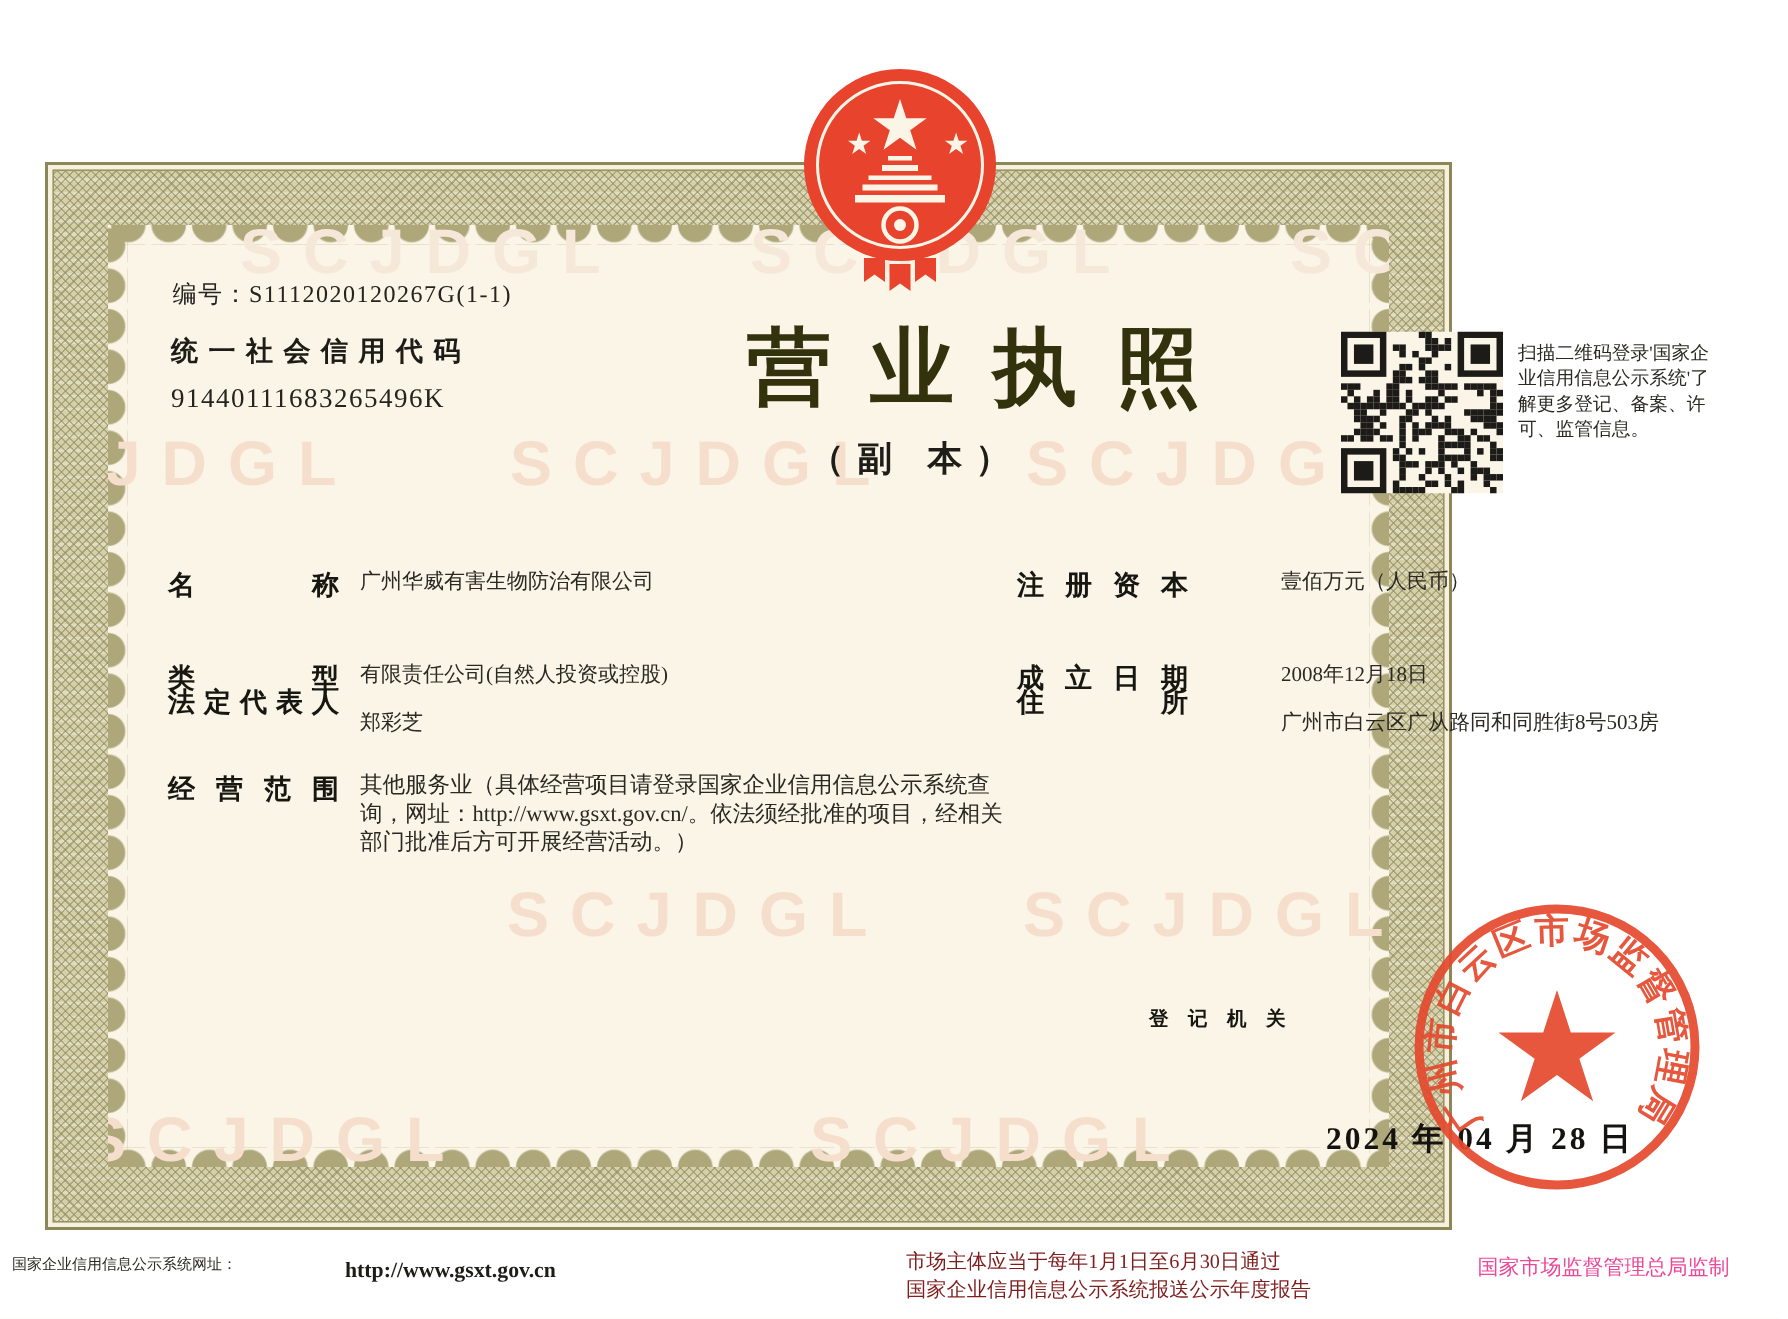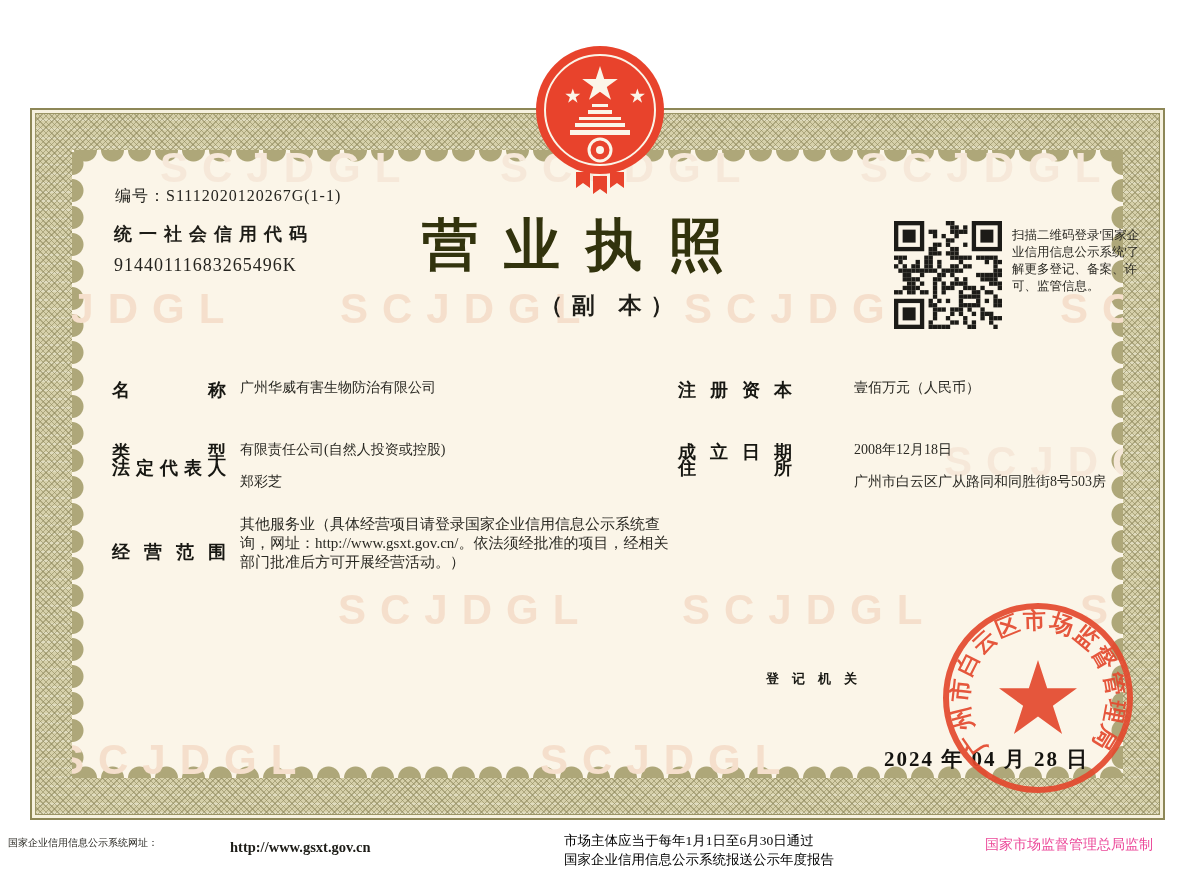--- a/index.html
+++ b/index.html
@@ -1,20 +1,20 @@
 <!DOCTYPE html>
 <html><head>
 <meta charset="utf-8">
 <style>
   * { margin:0; padding:0; box-sizing:border-box; }
   body { font-family:"Liberation Serif", serif; background:#ffffff; }
   #page { position:relative; width:1192px; height:879px; background:#ffffff; overflow:hidden; }
 
   
-  .cert { position:absolute; left:30px; top:108px; width:1135px; height:712px; background:#fbf5e8; }
+  .cert { position:absolute; left:30px; top:108px; width:938px; height:712px; background:#fbf5e8; }
   .band-outer { position:absolute; inset:0; border:2px solid #8d8757; background:#f6f1df; }
   .band-pattern {
     position:absolute; inset:5px; border:1px solid #9a9465;
     background-color:#d6d0aa;
     background-image:
       repeating-linear-gradient(45deg, rgba(140,134,90,.55) 0 1px, rgba(0,0,0,0) 1px 4px),
       repeating-linear-gradient(-45deg, rgba(140,134,90,.55) 0 1px, rgba(0,0,0,0) 1px 4px),
       repeating-linear-gradient(0deg, rgba(255,255,255,.25) 0 2px, rgba(0,0,0,0) 2px 9px);
   }
   .band-inner { position:absolute; inset:42px; background:#fbf5e8; }
@@ -42,51 +42,51 @@
 
   
   .content { position:absolute; inset:0; z-index:5; color:#25241f; }
   .abs { position:absolute; }
 
   .serial { left:115px; top:186px; font-size:16px; letter-spacing:1px; }
   .credit-label { left:114px; top:222px; font-family:"Liberation Sans", sans-serif;
     font-weight:bold; font-size:18px; letter-spacing:7px; color:#1d1c17; }
   .credit-code { left:114px; top:255px; font-size:18px; letter-spacing:1px; }
 
-  .title { left:396px; top:208px; width:430px; text-align:left;
+  .title { left:396px; top:208px; width:430px; text-align:right;
     font-family:"Liberation Sans", sans-serif; font-weight:bold; font-size:56px;
     letter-spacing:26px; text-indent:26px; color:#32330d; }
   .subtitle { left:396px; top:290px; width:430px; text-align:center;
     font-size:23px; letter-spacing:9px; color:#1e1d18; font-weight:bold; }
 
   .qr-box { left:894px; top:221px; width:108px; height:108px; }
   .qr-caption { left:1012px; top:227px; width:132px; font-size:12.5px; line-height:17px; color:#2a2923; }
 
   .field-label { font-family:"Liberation Sans", sans-serif; font-weight:bold; font-size:18px;
     color:#171712; width:114px; text-align:justify; text-align-last:justify; }
   .field-value { font-size:14px; color:#2a2923; }
 
   .lbl-l { left:112px; } .val-l { left:240px; width:430px; }
   .lbl-r { left:678px; } .val-r { left:854px; width:300px; }
-  .row1 { top:378px; } .row2 { top:440px; } .row3 { top:456px; } .row4 { top:540px; }
+  .row1 { top:378px; } .row2 { top:440px; } .row3 { top:456px; } .row4 { top:514px; }
   .vrow1 { top:379px; } .vrow2 { top:441px; } .vrow3 { top:473px; } .vrow4 { top:515px; }
   .scope-value { line-height:19px; font-size:15px; }
 
   .registry { left:766px; top:670px; font-family:"Liberation Sans", sans-serif; font-weight:bold;
     font-size:13px; letter-spacing:13px; color:#171712; }
   .issue-date { left:884px; top:745px; font-size:21px; letter-spacing:2px; color:#14130f; font-weight:bold; }
 
   .seal-box { left:938px; top:598px; width:200px; height:200px; z-index:6; opacity:.92; }
 
   .emblem-box { left:532px; top:34px; width:136px; height:164px; z-index:7; }
 
   
   .footer-left-label { left:8px; top:836px; font-size:10px; color:#2a2923; }
   .footer-left-url { left:230px; top:839px; font-size:14.5px; font-weight:bold; color:#1d1c17; }
-  .footer-center { left:564px; top:831px; font-size:13.5px; line-height:19px; color:#000000; }
+  .footer-center { left:604px; top:831px; font-size:13.5px; line-height:19px; color:#7f1d1d; }
   .footer-right { left:985px; top:836px; font-size:14px; color:#ec4899; }
 </style>
 </head>
 <body>
 
 <div id="page">
 
   <div class="cert">
     <div class="band-outer"></div>
     <div class="band-pattern"></div>

